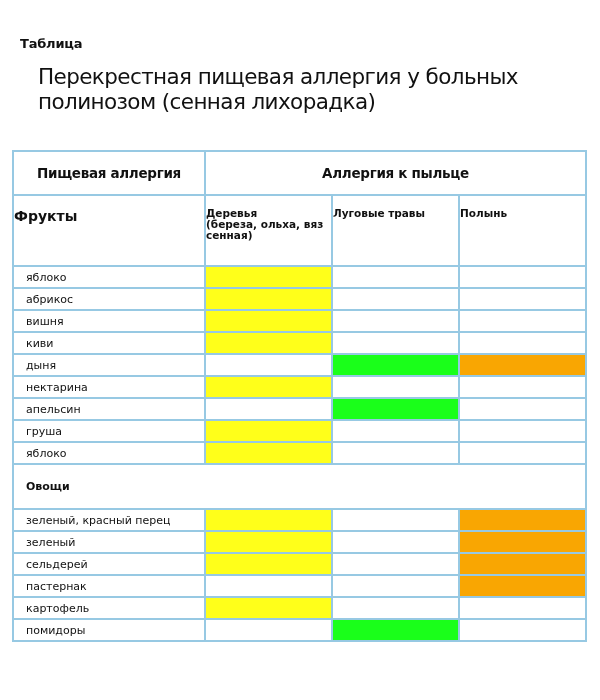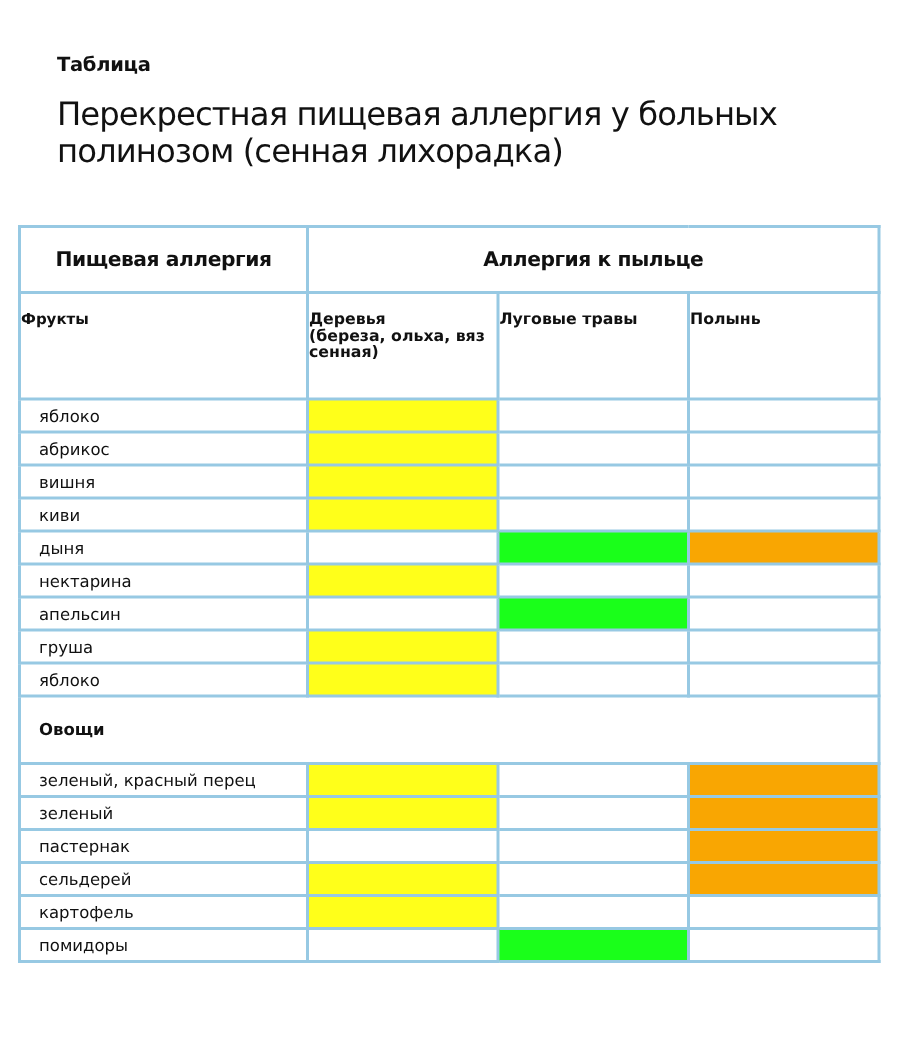--- a/index.html
+++ b/index.html
@@ -10,21 +10,21 @@
     body {
       width: 600px;
       height: 700px;
       position: relative;
       overflow: hidden;
       font-family: "DejaVu Sans", "Liberation Sans", sans-serif;
       color: #111111;
     }
     .label-small {
       position: absolute;
-      left: 38px;
+      left: 20px;
       top: 36px;
       font-size: 13px;
       font-weight: bold;
       letter-spacing: -0.2px;
     }
     .title {
       position: absolute;
       left: 38px;
       top: 64px;
       width: 560px;
@@ -56,21 +56,21 @@
     tr.h1 td { height: 42px; }
     tr.h1 td.th-main {
       font-weight: bold;
       font-size: 13.5px;
       text-align: center;
       letter-spacing: -0.3px;
     }
     tr.h2 td { height: 57px; vertical-align: top; }
     tr.h2 td.sub-left {
       font-weight: bold;
-      font-size: 10px;
+      font-size: 14px;
       padding: 12px 0 0 0;
     }
     tr.h2 td.sub-col {
       font-weight: bold;
       font-size: 10.5px;
       text-align: left;
       padding-top: 12px;
       line-height: 11px;
     }
     tr.row td { height: 20px; }
@@ -185,28 +185,28 @@
         <td class="fill-none"></td>
         <td class="fill-orange"></td>
       </tr>
       <tr class="row">
         <td class="name">зеленый</td>
         <td class="fill-yellow"></td>
         <td class="fill-none"></td>
         <td class="fill-orange"></td>
       </tr>
       <tr class="row">
+        <td class="name">сельдерей</td>
+        <td class="fill-yellow"></td>
+        <td class="fill-none"></td>
+        <td class="fill-orange"></td>
+      </tr>
+      <tr class="row">
         <td class="name">пастернак</td>
         <td class="fill-none"></td>
-        <td class="fill-none"></td>
-        <td class="fill-orange"></td>
-      </tr>
-      <tr class="row">
-        <td class="name">сельдерей</td>
-        <td class="fill-yellow"></td>
         <td class="fill-none"></td>
         <td class="fill-orange"></td>
       </tr>
       <tr class="row">
         <td class="name">картофель</td>
         <td class="fill-yellow"></td>
         <td class="fill-none"></td>
         <td class="fill-none"></td>
       </tr>
       <tr class="row">

